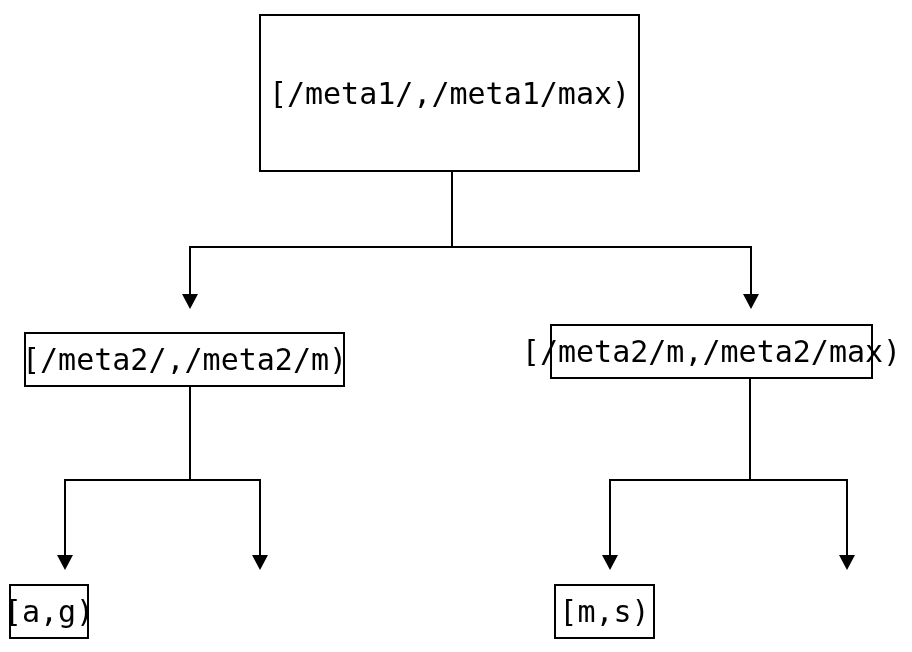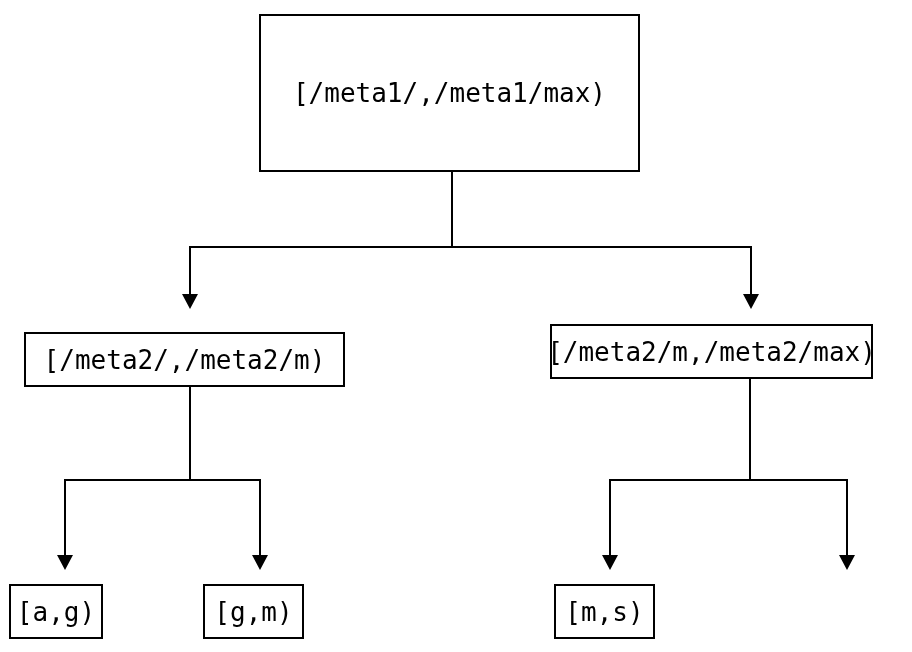--- a/index.html
+++ b/index.html
@@ -32,28 +32,28 @@
   }
   .node {
     position: absolute;
     box-sizing: border-box;
     border: 2px solid #000000;
     background: #ffffff;
     display: flex;
     align-items: center;
     justify-content: center;
     font-family: "DejaVu Sans Mono", monospace;
-    font-size: 26px;
+    font-size: 30px;
     color: #000000;
     white-space: nowrap;
   }
   .node-root   { left: 259px; top: 14px;  width: 381px; height: 158px; }
   .node-left   { left: 24px;  top: 332px; width: 321px; height: 55px; }
   .node-right  { left: 550px; top: 324px; width: 323px; height: 55px; }
-  .node-leaf-ag   { left: 9px;   top: 584px; width: 94px;  height: 55px; }
+  .node-leaf-ag   { left: 9px;   top: 584px; width: 80px;  height: 55px; }
   .node-leaf-gm   { left: 203px; top: 584px; width: 101px; height: 55px; }
   .node-leaf-ms   { left: 554px; top: 584px; width: 101px; height: 55px; }
   .node-leaf-smax { left: 778px; top: 584px; width: 122px; height: 55px; }
 </style>
 </head>
 <body>
 
 <div class="canvas">
 
   <svg class="edges" viewBox="0 0 912 652" xmlns="http://www.w3.org/2000/svg">
@@ -89,22 +89,19 @@
   </div>
 
   <div class="node node-right">
     <span>[/meta2/m,/meta2/max)</span>
   </div>
 
   <div class="node node-leaf-ag">
     <span>[a,g)</span>
   </div>
 
-  <div class="node node-leaf-gm">
-    <span>[g,m)</span>
-  </div>
 
   <div class="node node-leaf-ms">
     <span>[m,s)</span>
   </div>
 
 
 </div>
 
 </body></html>

